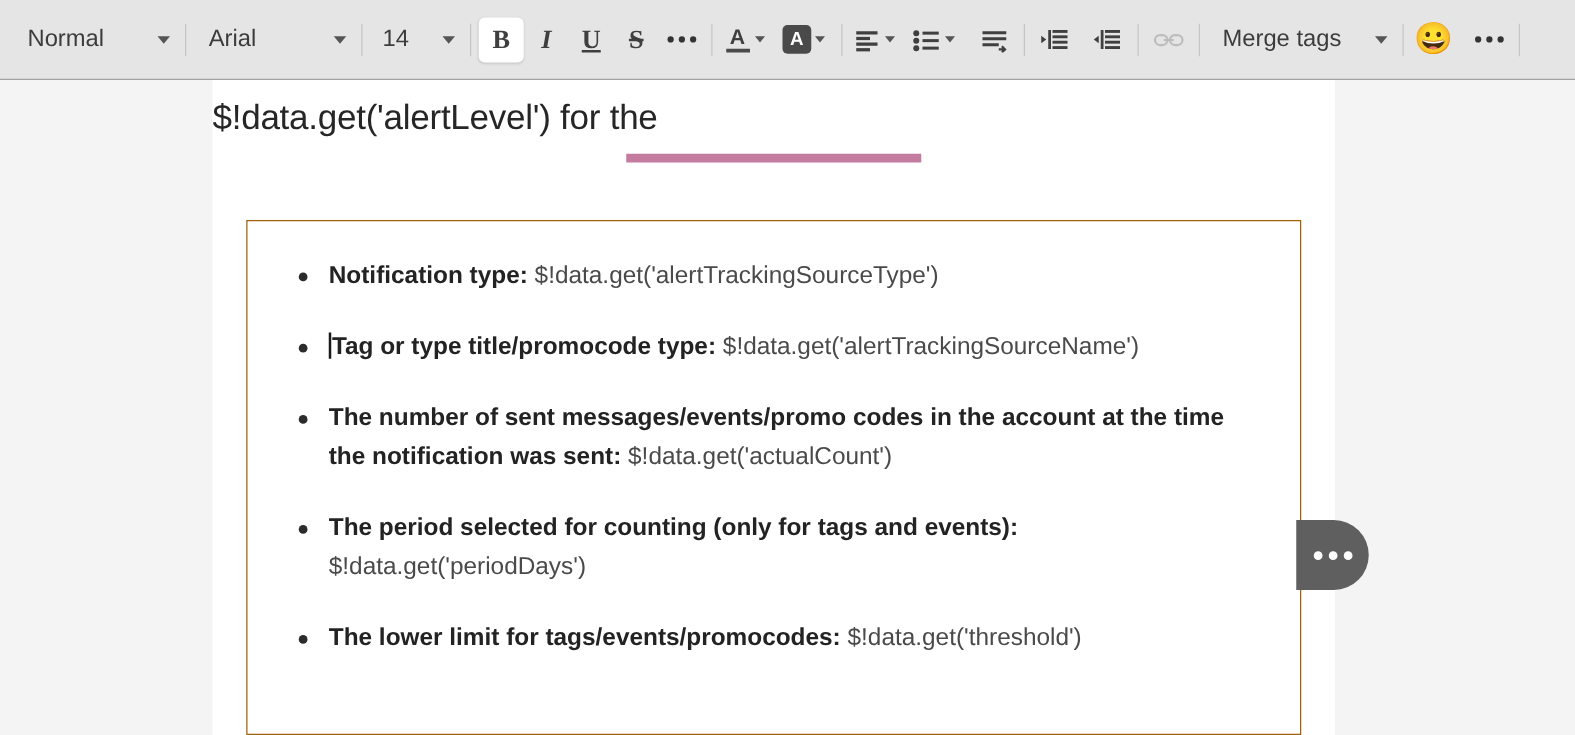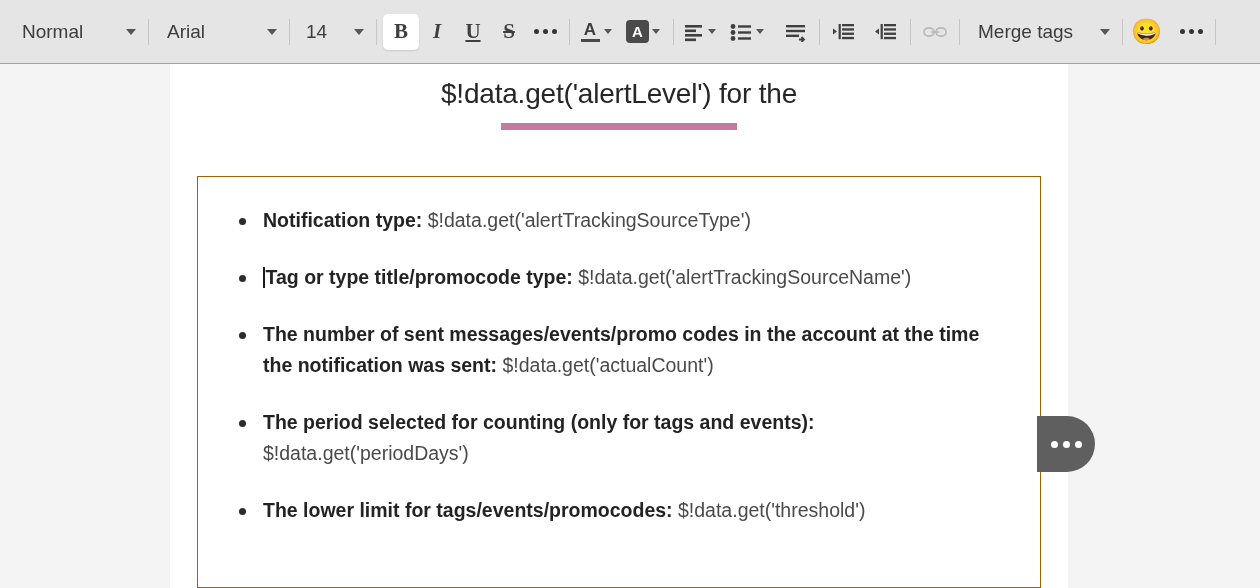--- a/index.html
+++ b/index.html
@@ -113,21 +113,21 @@
     overflow: hidden;
   }
   #page {
     position: absolute;
     left: 170px; top: 0;
     width: 898px;
     height: 524px;
     background: #ffffff;
   }
   #heading {
-    text-align: center;
+    text-align: left;
     font-size: 28px;
     line-height: 43px;
     color: #262626;
     padding-top: 8px;
     letter-spacing: -0.2px;
   }
   #hr-accent {
     width: 236px;
     height: 7px;
     background: #c37ba0;

